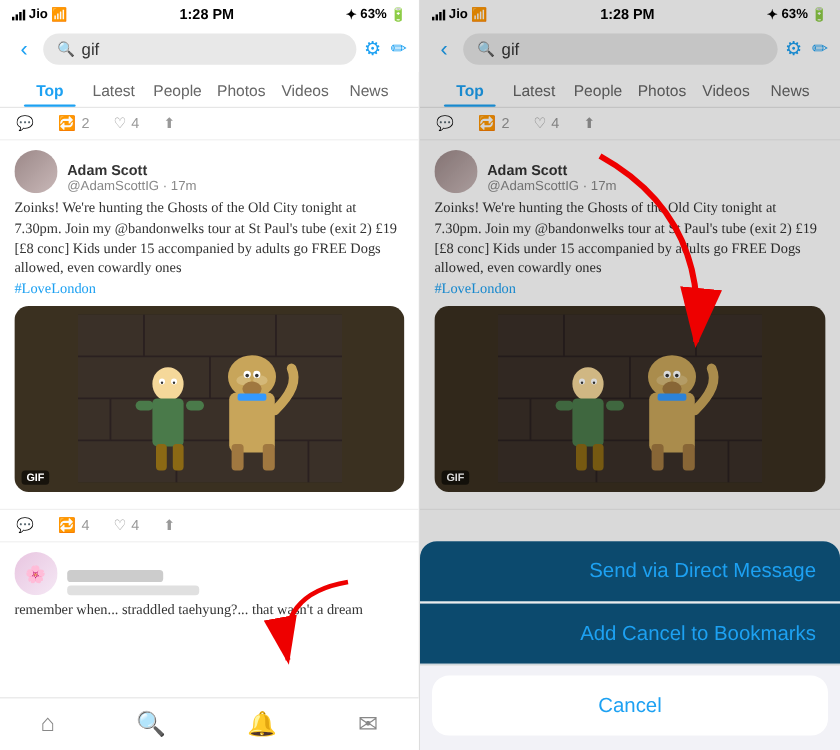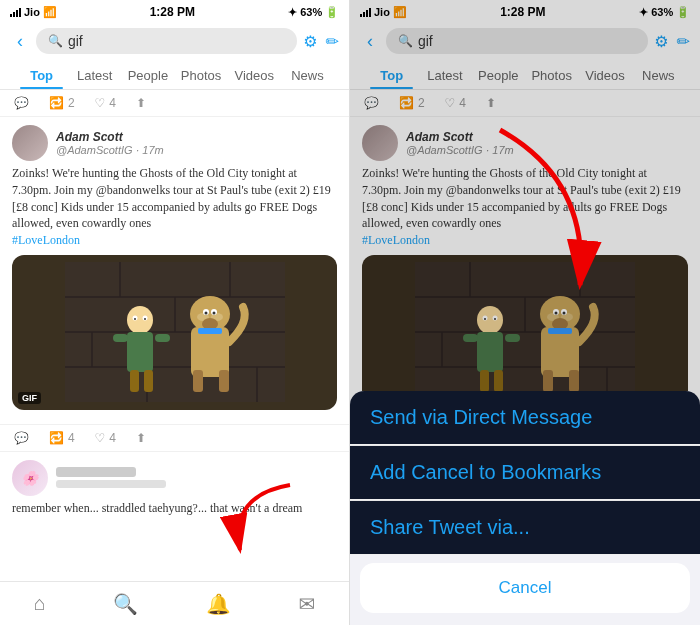--- a/index.html
+++ b/index.html
@@ -107,24 +107,23 @@
     }
     .action-icon { color: #999; font-size: 16px; display: flex; align-items: center; gap: 4px; }
     .action-icon span { font-size: 12px; color: #999; }
     
     .tweet-item {
       padding: 8px 12px;
       border-bottom: 1px solid #f0f0f0;
     }
     .tweet-header {
       display: flex;
-      align-items: center;
+      align-items: flex-end;
       gap: 8px;
       margin-bottom: 4px;
-      font-style: italic;
     }
     .avatar {
       width: 36px;
       height: 36px;
       border-radius: 50%;
       background: #ccc;
       flex-shrink: 0;
       overflow: hidden;
     }
     .avatar-inner {
@@ -214,24 +213,24 @@
       display: flex;
       flex-direction: column;
       justify-content: flex-end;
     }
     .share-sheet {
       background: #f2f2f7;
       border-radius: 14px 14px 0 0;
       padding-bottom: 4px;
     }
     .share-option {
-      background: #0f172a;
+      background: #0c4a6e;
       padding: 15px 20px;
-      text-align: left;
-      font-size: 20px;
+      text-align: right;
+      font-size: 17px;
       color: #1da1f2;
       border-bottom: 1px solid #f0f0f0;
       cursor: pointer;
     }
     .share-option:first-child {
       border-radius: 14px 14px 0 0;
     }
     .share-cancel {
       background: #fff;
       margin: 8px 10px;
@@ -560,21 +559,18 @@
 
     <div class="share-sheet">
       <div class="share-option">
         <span>Send via Direct Message</span>
       </div>
       <div class="divider-line"></div>
       <div class="share-option">
         <span>Add Cancel to Bookmarks</span>
       </div>
       <div class="divider-line"></div>
-      <div class="share-option" style="border-radius:0 0 0 0;">
-        <span>Share Tweet via...</span>
-      </div>
       <div class="share-cancel">
         <span>Cancel</span>
       </div>
     </div>
   </div>
 </div>
 
 </body></html>

